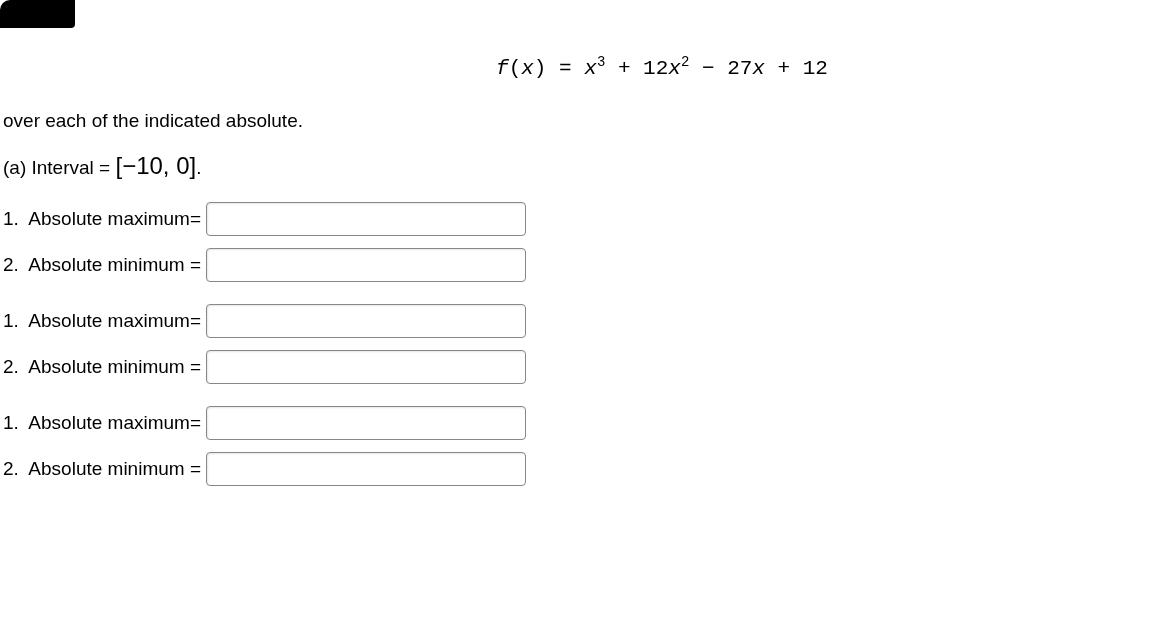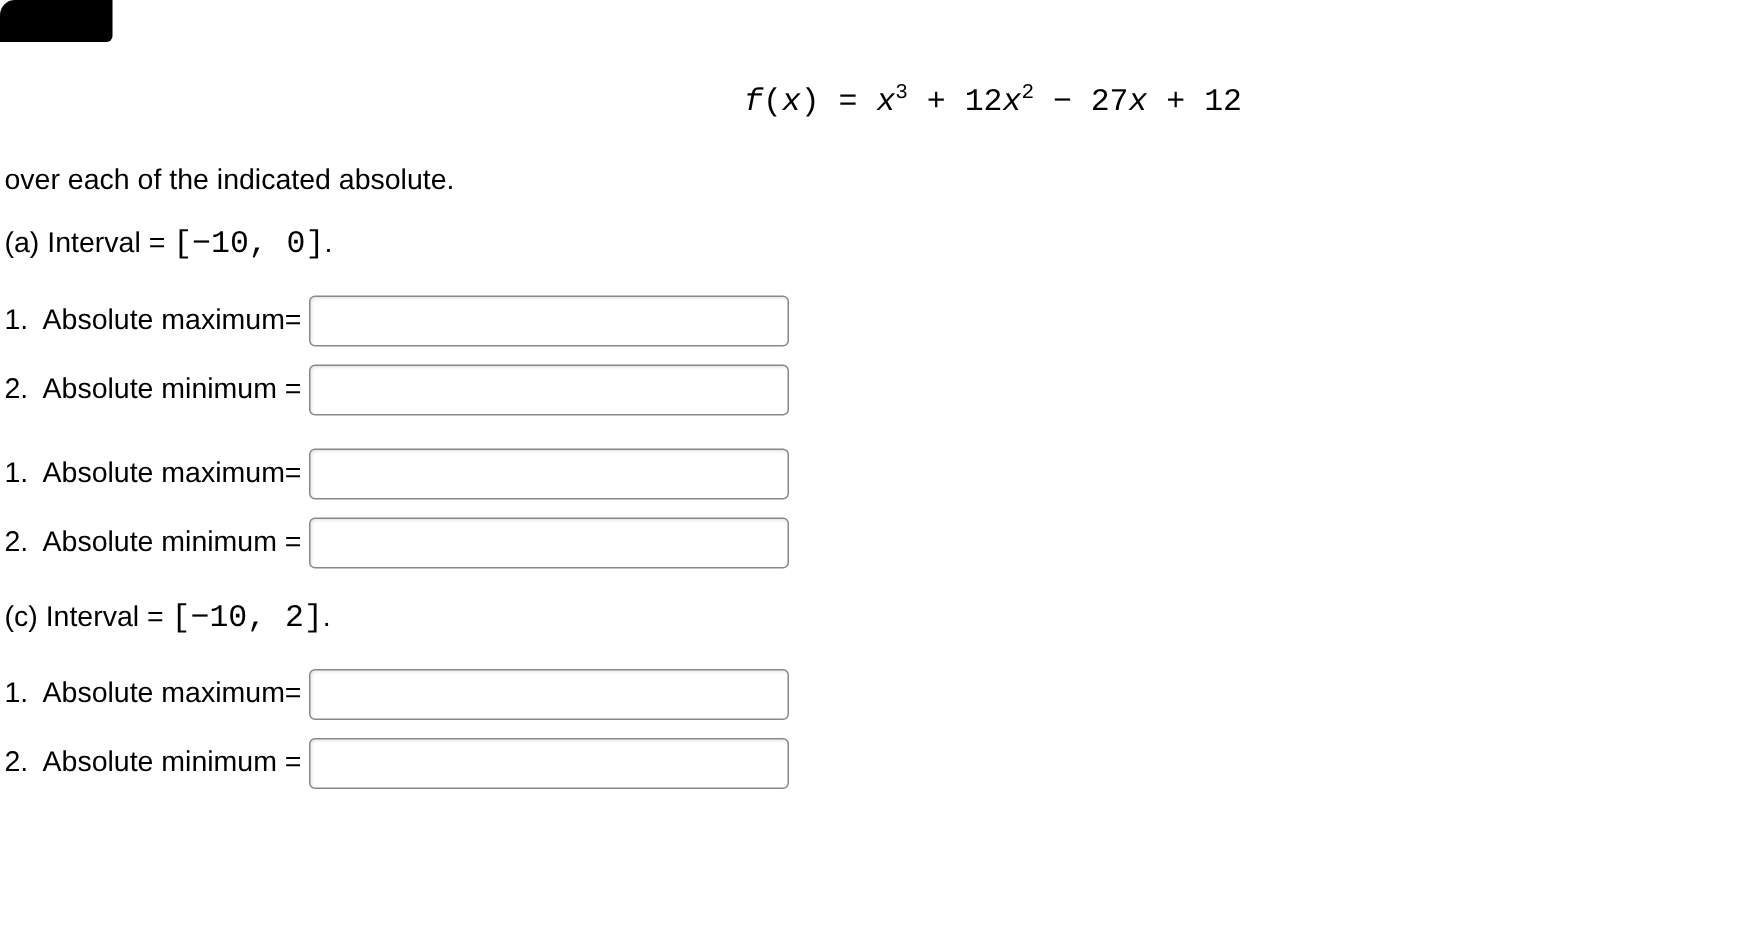--- a/index.html
+++ b/index.html
@@ -48,22 +48,22 @@
     .sub-instruction {
       margin: 0 0 20px 3px;
     }
     .part {
       margin: 0 0 22px 3px;
     }
     .part-label {
       margin-bottom: 22px;
     }
     .interval-math {
-      font-family: Liberation Mono, monospace;
-      font-size: 21px;
+      font-family: Liberation Sans, sans-serif;
+      font-size: 24px;
     }
     .answer-row {
       display: flex;
       align-items: center;
       margin-bottom: 12px;
     }
     .answer-label {
       white-space: pre;
     }
     input[type="text"] {
@@ -111,23 +111,20 @@
     <span class="answer-label bold">1.  Absolute maximum= </span>
     <input type="text" value="" style="">
   </div>
   <div class="answer-row">
     <span class="answer-label bold">2.  Absolute minimum = </span>
     <input type="text" value="" style="">
   </div>
 </div>
 
 <div class="part" style="margin-bottom:0;">
-  <div class="part-label">
-    <span>(c) Interval = </span><span class="interval-math">[−10, 2]</span><span>.</span>
-  </div>
   <div class="answer-row">
     <span class="answer-label bold">1.  Absolute maximum= </span>
     <input type="text" value="" style="">
   </div>
   <div class="answer-row" style="margin-bottom:0;">
     <span class="answer-label bold">2.  Absolute minimum = </span>
     <input type="text" value="" style="">
   </div>
 </div>
 

